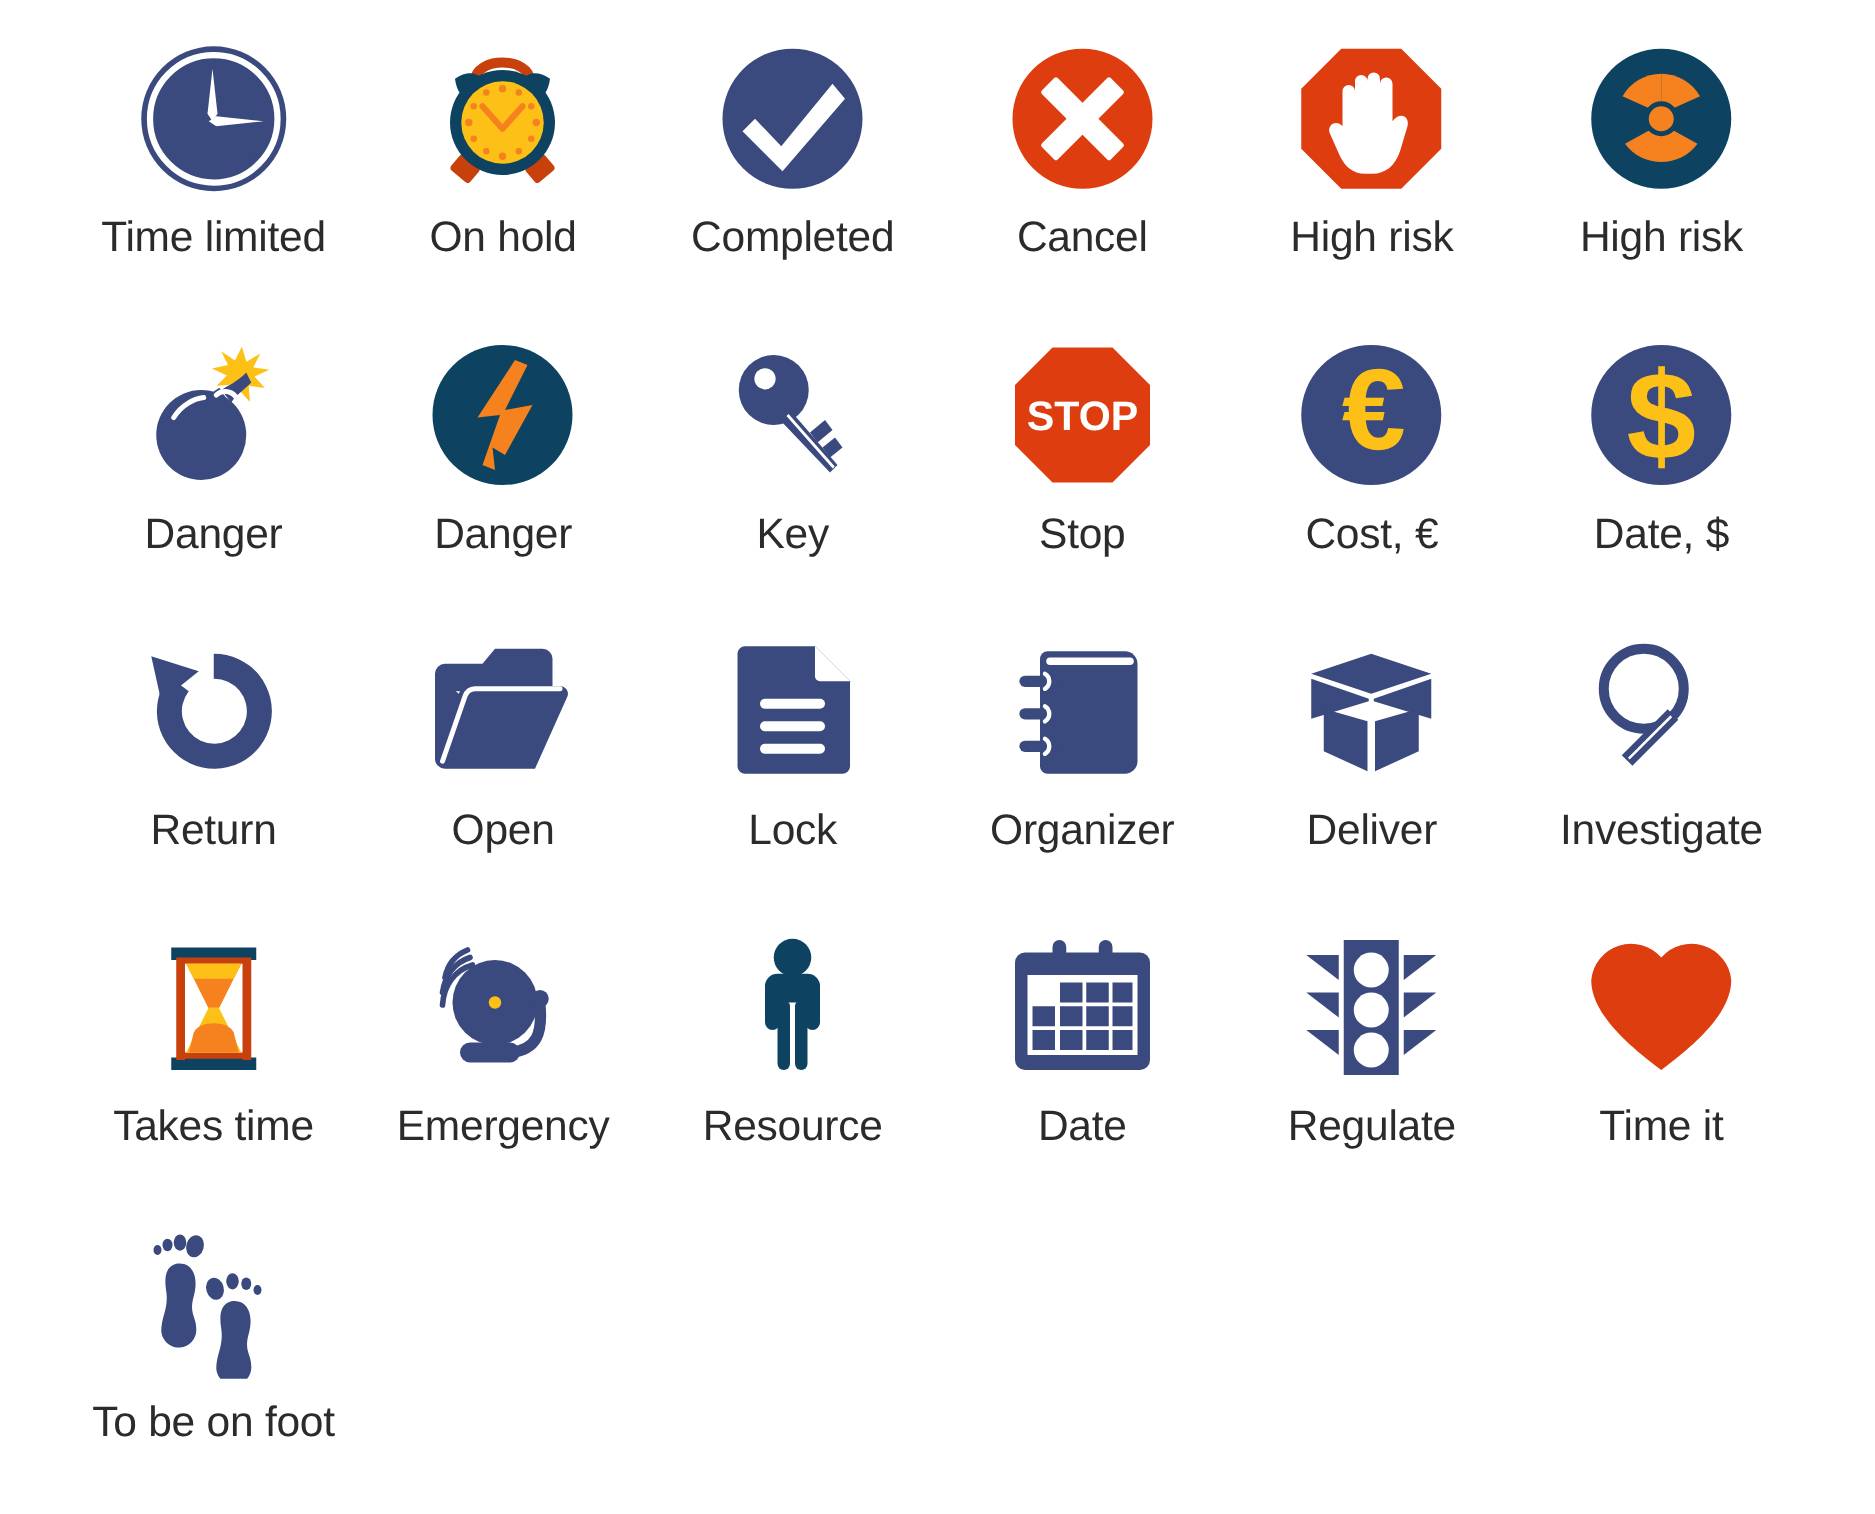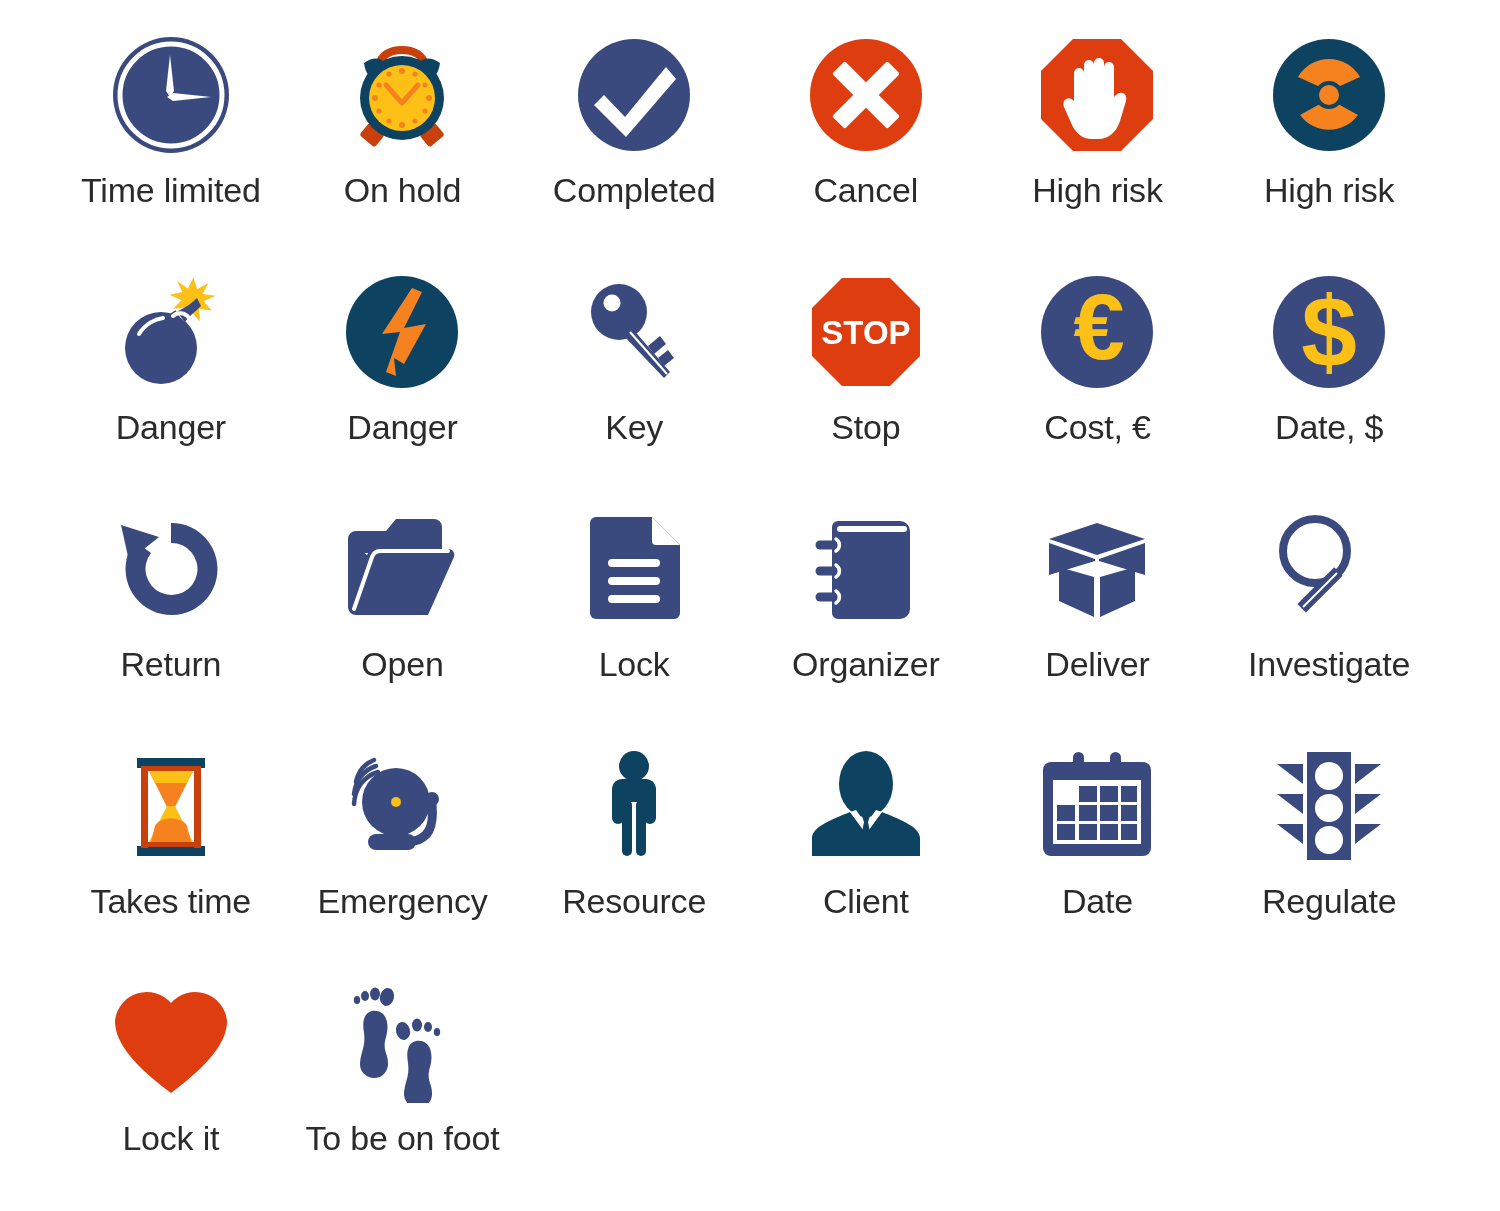--- a/index.html
+++ b/index.html
@@ -331,31 +331,20 @@
       <svg width="120" height="120" viewBox="0 0 120 120">
         <circle cx="60" cy="20" r="15" fill="#0d4260"></circle>
         <path d="M38 42 a10 10 0 0 1 10 -9 L72 33 a10 10 0 0 1 10 9 L82 72 a6 6 0 0 1 -12 0 L70 56 L50 56 L50 72 a6 6 0 0 1 -12 0 Z" fill="#0d4260"></path>
         <rect x="48" y="54" width="10" height="56" rx="5" fill="#0d4260"></rect>
         <rect x="62" y="54" width="10" height="56" rx="5" fill="#0d4260"></rect>
       </svg>
     </div>
     <div class="label">Resource</div>
   </div>
 
-  <div class="cell">
-    <div class="icon-wrap">
-      <svg width="120" height="120" viewBox="0 0 120 120">
-        <ellipse cx="60" cy="38" rx="27" ry="33" fill="#0d4260"></ellipse>
-        <path d="M6 110 L6 92 C6 80, 30 72, 44 66 L60 86 L76 66 C90 72, 114 80, 114 92 L114 110 Z" fill="#0d4260"></path>
-        <path d="M44 66 L60 88 L76 66 L70 64 L60 78 L50 64 Z" fill="#ffffff"></path>
-        <path d="M56 70 L64 70 L62 76 L66 96 L60 102 L54 96 L58 76 Z" fill="#0d4260"></path>
-      </svg>
-    </div>
-    <div class="label">Client</div>
-  </div>
 
   <div class="cell">
     <div class="icon-wrap">
       <svg width="120" height="120" viewBox="0 0 120 120">
         <rect x="36" y="6" width="11" height="24" rx="5.5" fill="#3b4a7e"></rect>
         <rect x="73" y="6" width="11" height="24" rx="5.5" fill="#3b4a7e"></rect>
         <rect x="6" y="16" width="108" height="94" rx="8" fill="#3b4a7e"></rect>
         <rect x="16" y="34" width="88" height="64" fill="#ffffff"></rect>
         <g fill="#3b4a7e">
           <rect x="42" y="40" width="18" height="16"></rect>
@@ -394,21 +383,21 @@
     </div>
     <div class="label">Regulate</div>
   </div>
 
   <div class="cell">
     <div class="icon-wrap">
       <svg width="120" height="120" viewBox="0 0 120 120">
         <path d="M60 110 C14 76, 4 54, 4 38 A32 32 0 0 1 60 20 A32 32 0 0 1 116 38 C116 54, 106 76, 60 110 Z" fill="#dd3d0f"></path>
       </svg>
     </div>
-    <div class="label">Lock it</div>
+    <div class="label">Time it</div>
   </div>
 
   <div class="cell">
     <div class="icon-wrap">
       <svg width="120" height="120" viewBox="0 0 120 120">
         <g fill="#3b4a7e">
           <path d="M30 28 C44 26, 48 40, 44 54 C40 68, 46 70, 46 80 a14 14 0 0 1 -28 2 C18 70, 24 64, 22 50 C20 38, 22 30, 30 28 Z"></path>
           <ellipse cx="45" cy="14" rx="7" ry="9" transform="rotate(15 45 14)"></ellipse>
           <ellipse cx="33" cy="11" rx="5" ry="6.5"></ellipse>
           <ellipse cx="23" cy="13" rx="4" ry="5"></ellipse>

